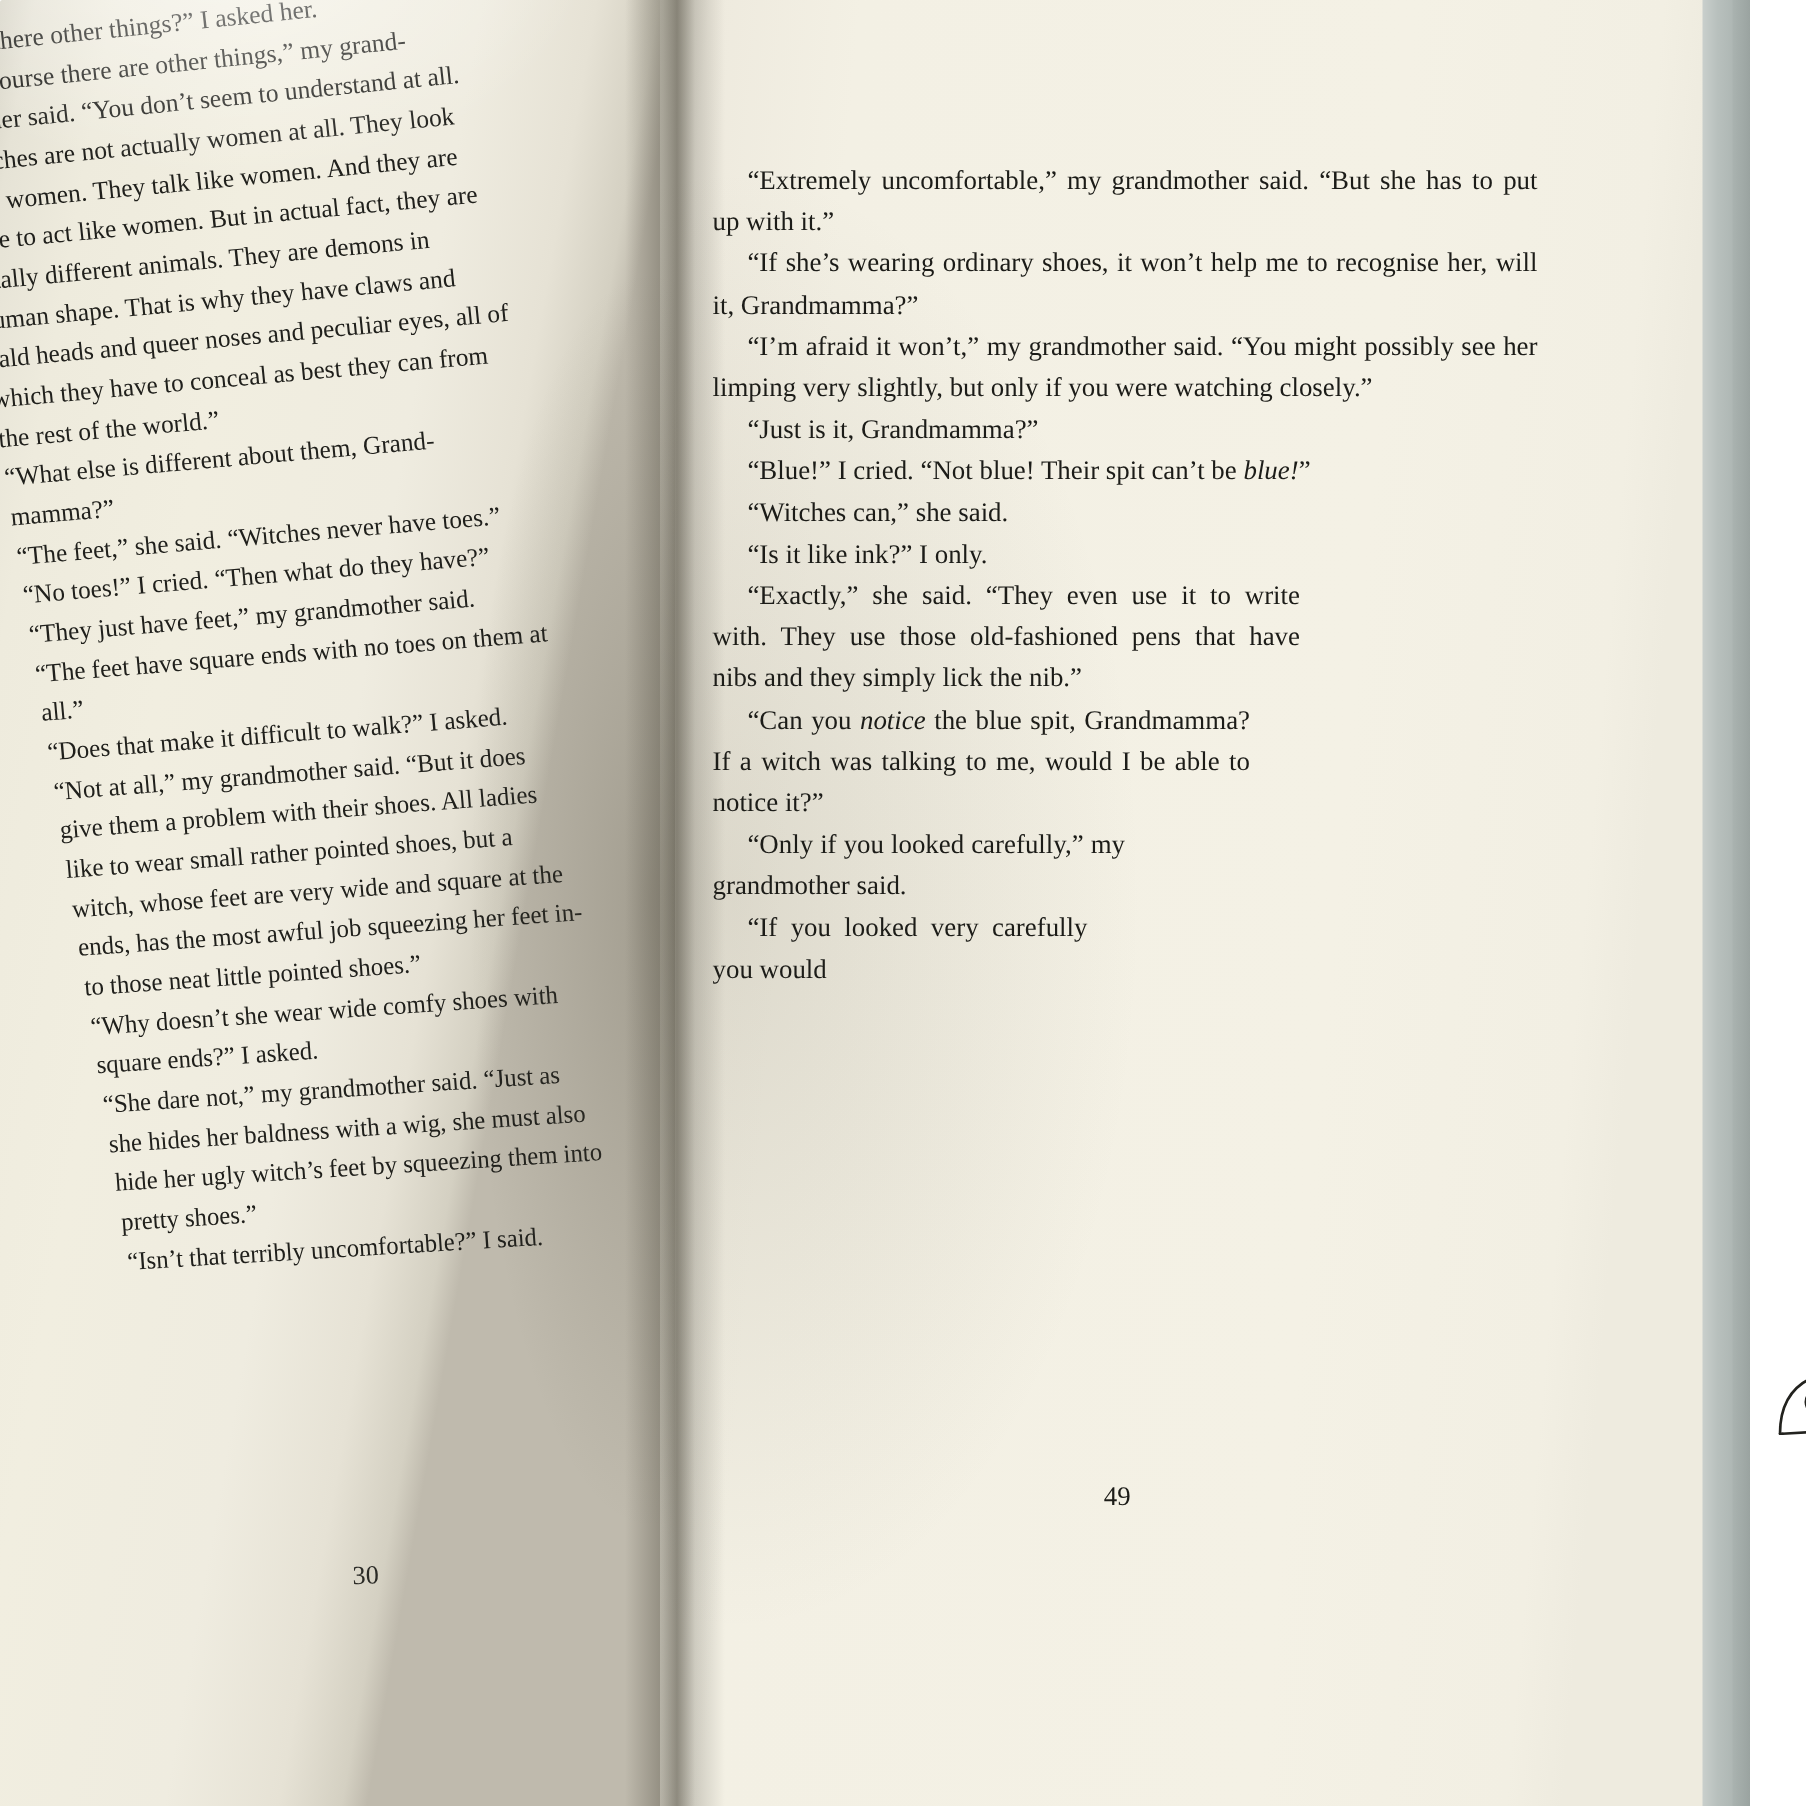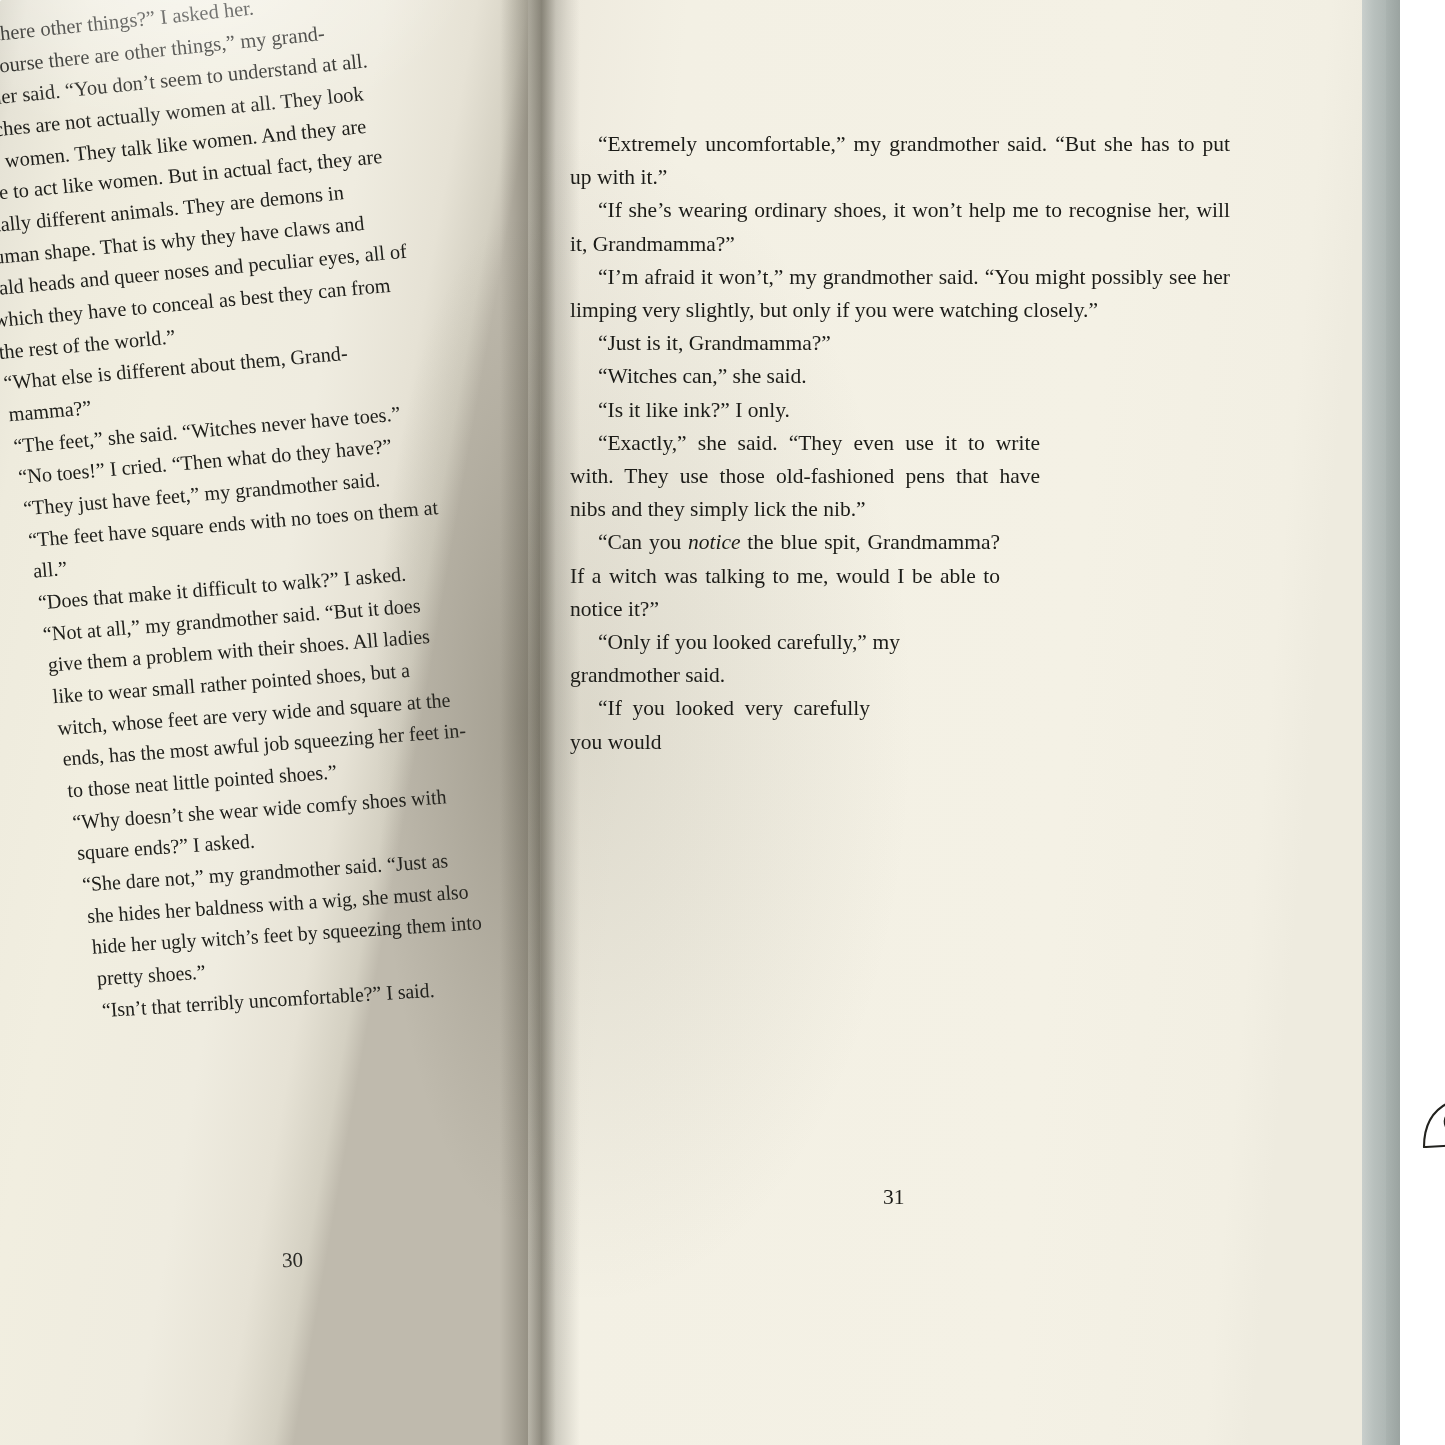--- a/index.html
+++ b/index.html
@@ -235,28 +235,29 @@
   </div>
 
   <div class="gutter-shadow"></div>
 
   <div class="page-right">
     <div class="right-col" id="right-text">
         <p>“Extremely uncomfortable,” my grandmother said. “But she has to put up with it.”</p>
         <p>“If she’s wearing ordinary shoes, it won’t help me to recognise her, will it, Grandmamma?”</p>
         <p>“I’m afraid it won’t,” my grandmother said. “You might possibly see her limping very slightly, but only if you were watching closely.”</p>
         <p>“Just is it, Grandmamma?”</p>
+        <p>“Blue!” I cried. “Not blue! Their spit can’t be <em>blue!</em>”</p>
         <p>“Witches can,” she said.</p>
         <p>“Is it like ink?” I only.</p>
         <p class="narrow">“Exactly,” she said. “They even use it to write with. They use those old-fashioned pens that have nibs and they simply lick the nib.”</p>
         <p class="narrow2">“Can you <em>notice</em> the blue spit, Grandmamma? If a witch was talking to me, would I be able to notice it?”</p>
         <p class="narrow3">“Only if you looked carefully,” my grandmother said.</p>
         <p class="narrow4">“If you looked very carefully you would</p>
       </div>
-    <div class="folio-right">31</div>
+    <div class="folio-right">49</div>
 
     <svg class="illus" viewBox="0 0 420 470">
       <g fill="none" stroke="#22221e" stroke-width="2.1" stroke-linecap="round" stroke-linejoin="round">
 
         <path d="M96 84 C96 54 128 34 170 34 C214 34 250 56 252 92 C254 124 238 150 214 162 C200 169 186 170 176 168"></path>
 
         <path d="M96 84 C86 92 74 100 60 104 C52 107 50 112 58 116 C68 121 82 122 92 120"></path>
         <path d="M92 120 C88 128 86 136 92 142 C98 148 110 150 120 148"></path>
         <path d="M84 131 C92 133 102 133 110 131"></path>
 

